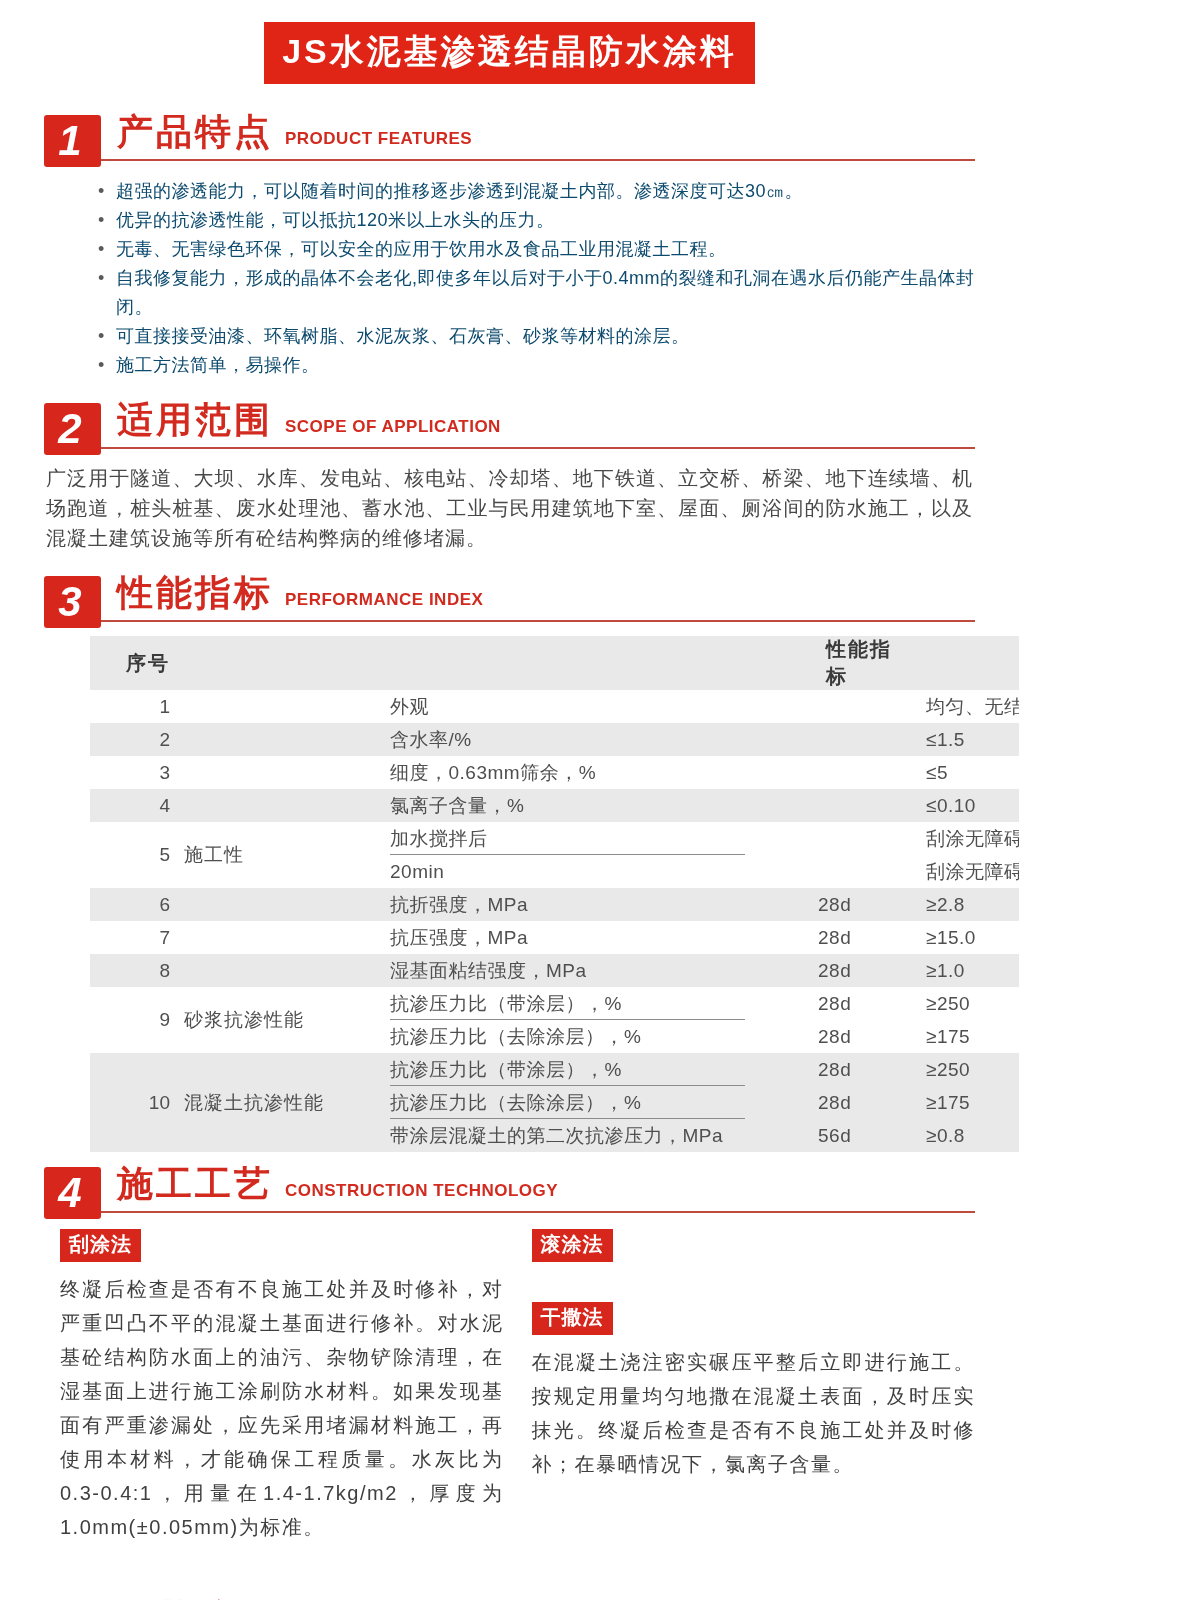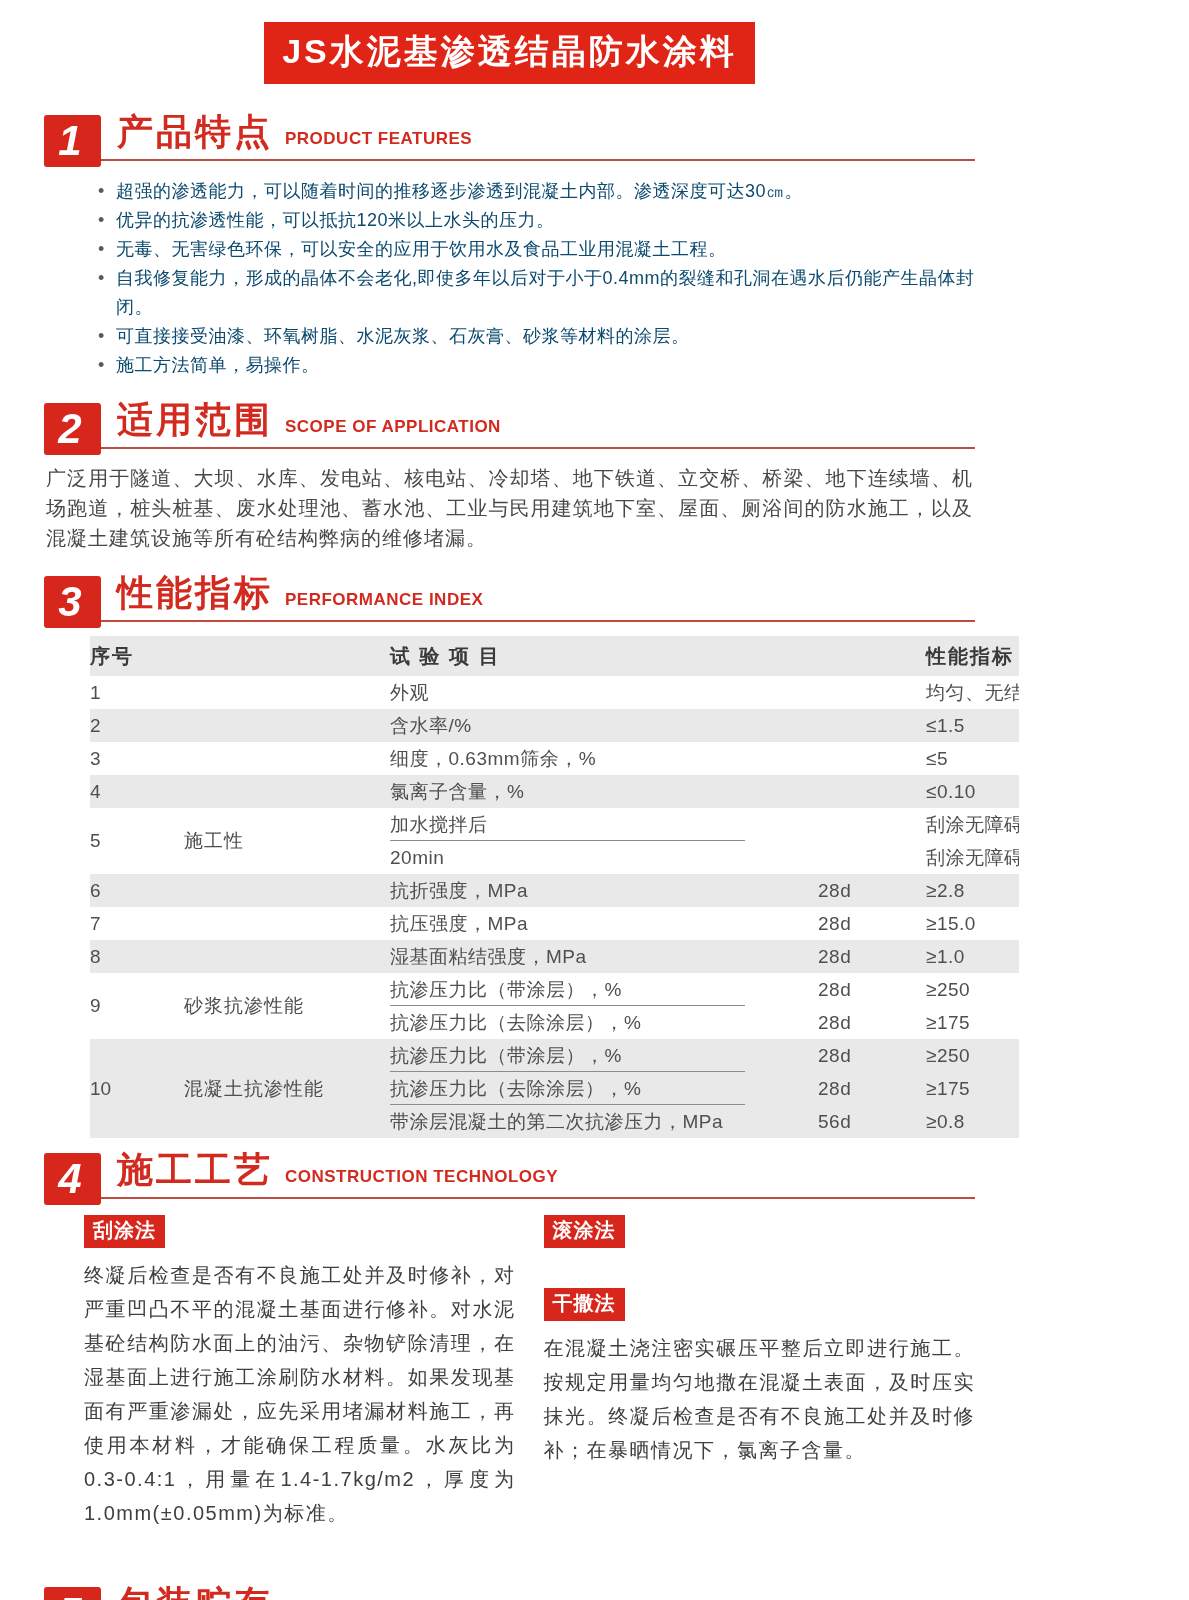--- a/index.html
+++ b/index.html
@@ -47,21 +47,21 @@
   
   .scope-text{
     margin:14px 46px 0;font-size:20px;color:#484848;
     line-height:30px;letter-spacing:1px;text-align:justify;
   }
   
   .ptable{margin:14px 0 0 90px;width:1010px;}
   .trow{display:grid;grid-template-columns:80px 190px 740px;}
   .trow.shade{background:#e9e9e9;}
   .c-no{
-    text-align:left;align-self:center;
+    text-align:right;align-self:center;
     font-size:19px;color:#4f4f4f;
   }
   .c-group{
     align-self:center;padding-left:14px;
     font-size:19px;color:#4f4f4f;letter-spacing:1px;
   }
   .c-lines{display:flex;flex-direction:column;}
   .tline{
     display:grid;grid-template-columns:440px 100px 1fr;
     min-height:33px;align-items:stretch;
@@ -73,21 +73,21 @@
   }
   .c-item{padding-left:30px;position:relative;}
   .c-age{padding-left:18px;}
   .c-value{padding-left:26px;}
   .tline.has-div .c-item::after{
     content:"";position:absolute;left:30px;right:55px;bottom:0;
     height:1px;background:#8c8c8c;
   }
   .th{font-weight:bold;color:#3a3a3a;font-size:20px;letter-spacing:2px;}
   
-  .construction{display:flex;margin:16px 44px 0 84px;gap:28px;}
+  .construction{display:flex;margin:16px 44px 0 60px;gap:28px;}
   .col-left{width:520px;}
   .col-right{width:520px;}
   .badge{
     display:inline-block;background:#d7271d;color:#fff;
     font-size:20px;font-weight:bold;padding:2px 9px 4px;letter-spacing:1px;
   }
   .method-text{
     margin-top:10px;font-size:20px;color:#3f3f3f;
     line-height:34px;letter-spacing:1.5px;text-align:justify;
   }
@@ -139,21 +139,20 @@
       <span class="sec-sub">PERFORMANCE INDEX</span>
     </div>
   </div>
 
   <div class="ptable">
     <div class="trow thead shade">
       <div class="c-no th">序号</div>
       <div class="c-group"></div>
       <div class="c-lines">
         <div class="tline">
-          <div class="c-item th">试 验 项 目</div>
           <div class="c-age"></div>
           <div class="c-value th">性能指标</div>
         </div>
       </div>
     </div>
     <div id="table-body">
         <div class="trow">
     <div class="c-no">1</div>
     <div class="c-group"></div>
     <div class="c-lines">

